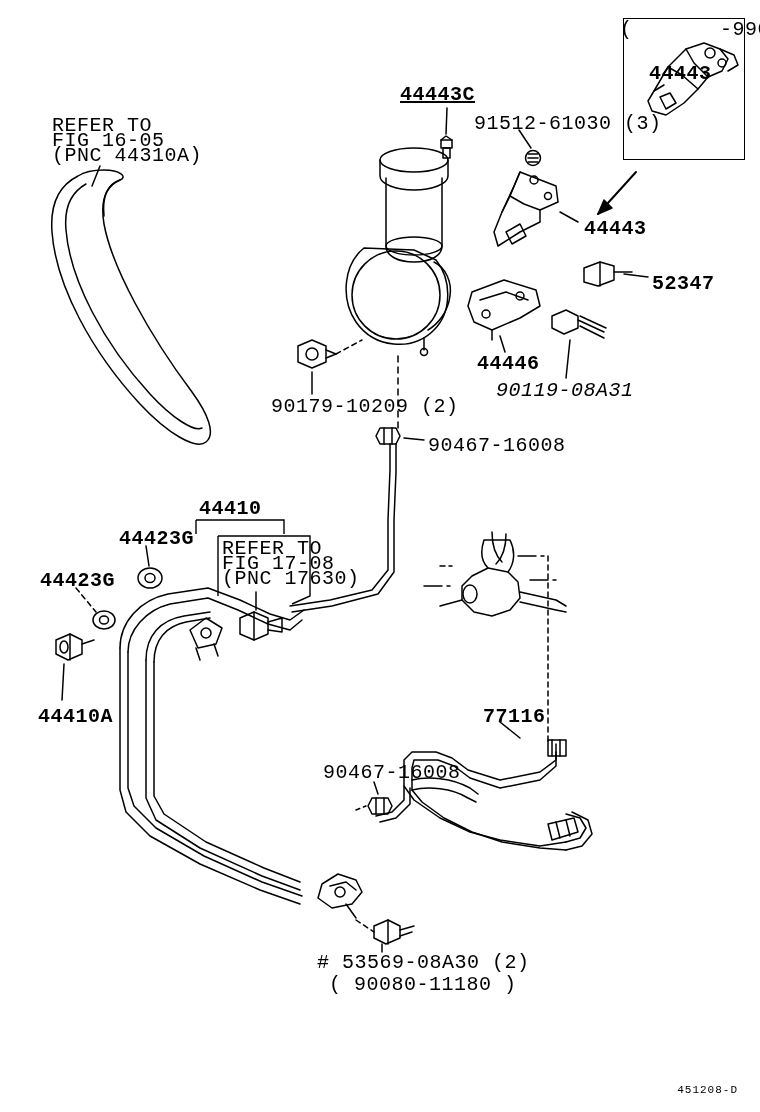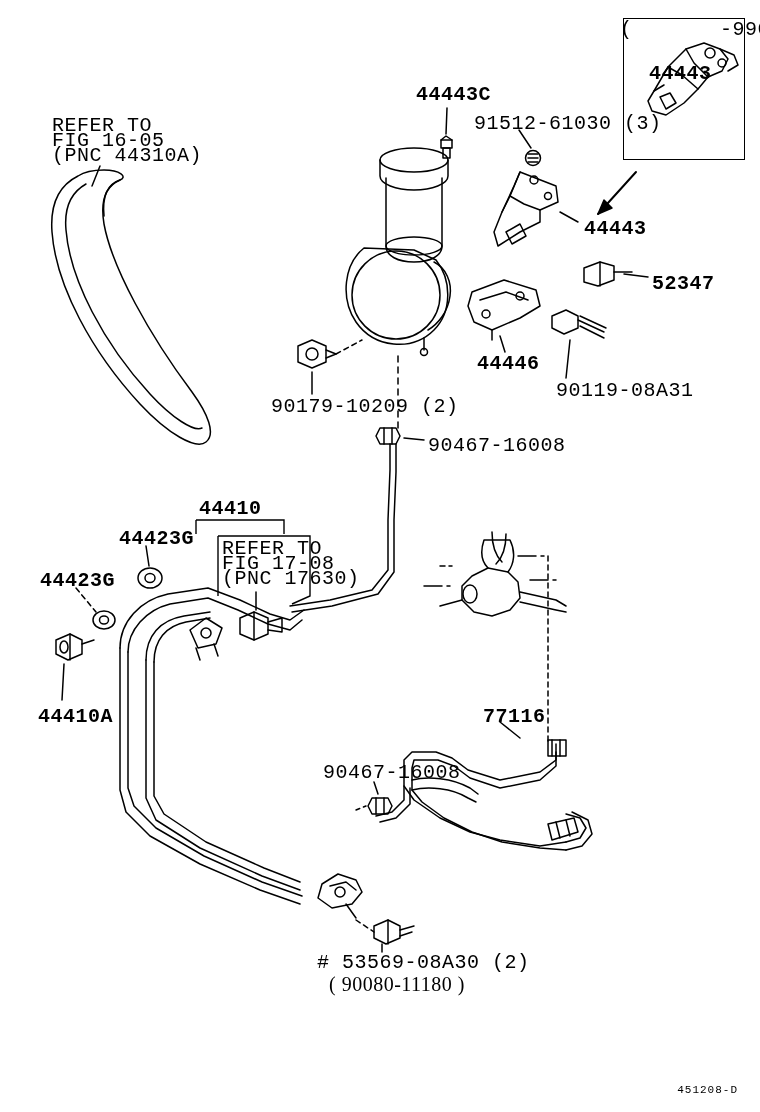--- a/index.html
+++ b/index.html
@@ -247,39 +247,39 @@
       </g>
     </svg>
   </div>
 
   <div class="lbl" style="left:620px;top:22px;">(       -9908)</div>
   <div class="lbl b" style="left:649px;top:66px;">44443</div>
 
   <div class="lbl" style="left:52px;top:118px;">REFER TO
 FIG 16-05
 (PNC 44310A)</div>
-  <div class="lbl b" style="left:416px;top:87px;">44443C</div>
+  <div class="lbl b" style="left:400px;top:87px;text-decoration:underline;">44443C</div>
   <div class="lbl" style="left:474px;top:116px;">91512-61030 (3)</div>
   <div class="lbl b" style="left:584px;top:221px;">44443</div>
   <div class="lbl b" style="left:652px;top:276px;">52347</div>
   <div class="lbl b" style="left:477px;top:356px;">44446</div>
-  <div class="lbl" style="left:556px;top:383px;">90119-08A31</div>
+  <div class="lbl" style="left:496px;top:383px;font-style:italic;">90119-08A31</div>
   <div class="lbl" style="left:271px;top:399px;">90179-10209 (2)</div>
   <div class="lbl" style="left:428px;top:438px;">90467-16008</div>
   <div class="lbl b" style="left:199px;top:501px;text-align:right;">44410</div>
   <div class="lbl b" style="left:119px;top:531px;">44423G</div>
   <div class="lbl" style="left:222px;top:541px;">REFER TO
 FIG 17-08
 (PNC 17630)</div>
   <div class="lbl b" style="left:40px;top:573px;">44423G</div>
   <div class="lbl b" style="left:38px;top:709px;">44410A</div>
   <div class="lbl b" style="left:483px;top:709px;">77116</div>
   <div class="lbl" style="left:323px;top:765px;">90467-16008</div>
   <div class="lbl" style="left:317px;top:955px;"># 53569-08A30 (2)</div>
-  <div class="lbl" style="left:329px;top:977px;font-family:Liberation Serif, serif;">( 90080-11180 )</div>
+  <div class="lbl" style="left:329px;top:977px;">( 90080-11180 )</div>
 
   <svg class="art" viewBox="0 0 760 1112" style="pointer-events:none;">
     <g fill="none" stroke="#000" stroke-width="1.4">
       <path d="M196 520 L284 520 L284 534"></path>
       <path d="M196 520 L196 534"></path>
       <path d="M218 536 L310 536 L310 596 L292 604"></path>
       <path d="M218 536 L218 596"></path>
       <path d="M48 136 L158 136" stroke="none"></path>
     </g>
   </svg>

